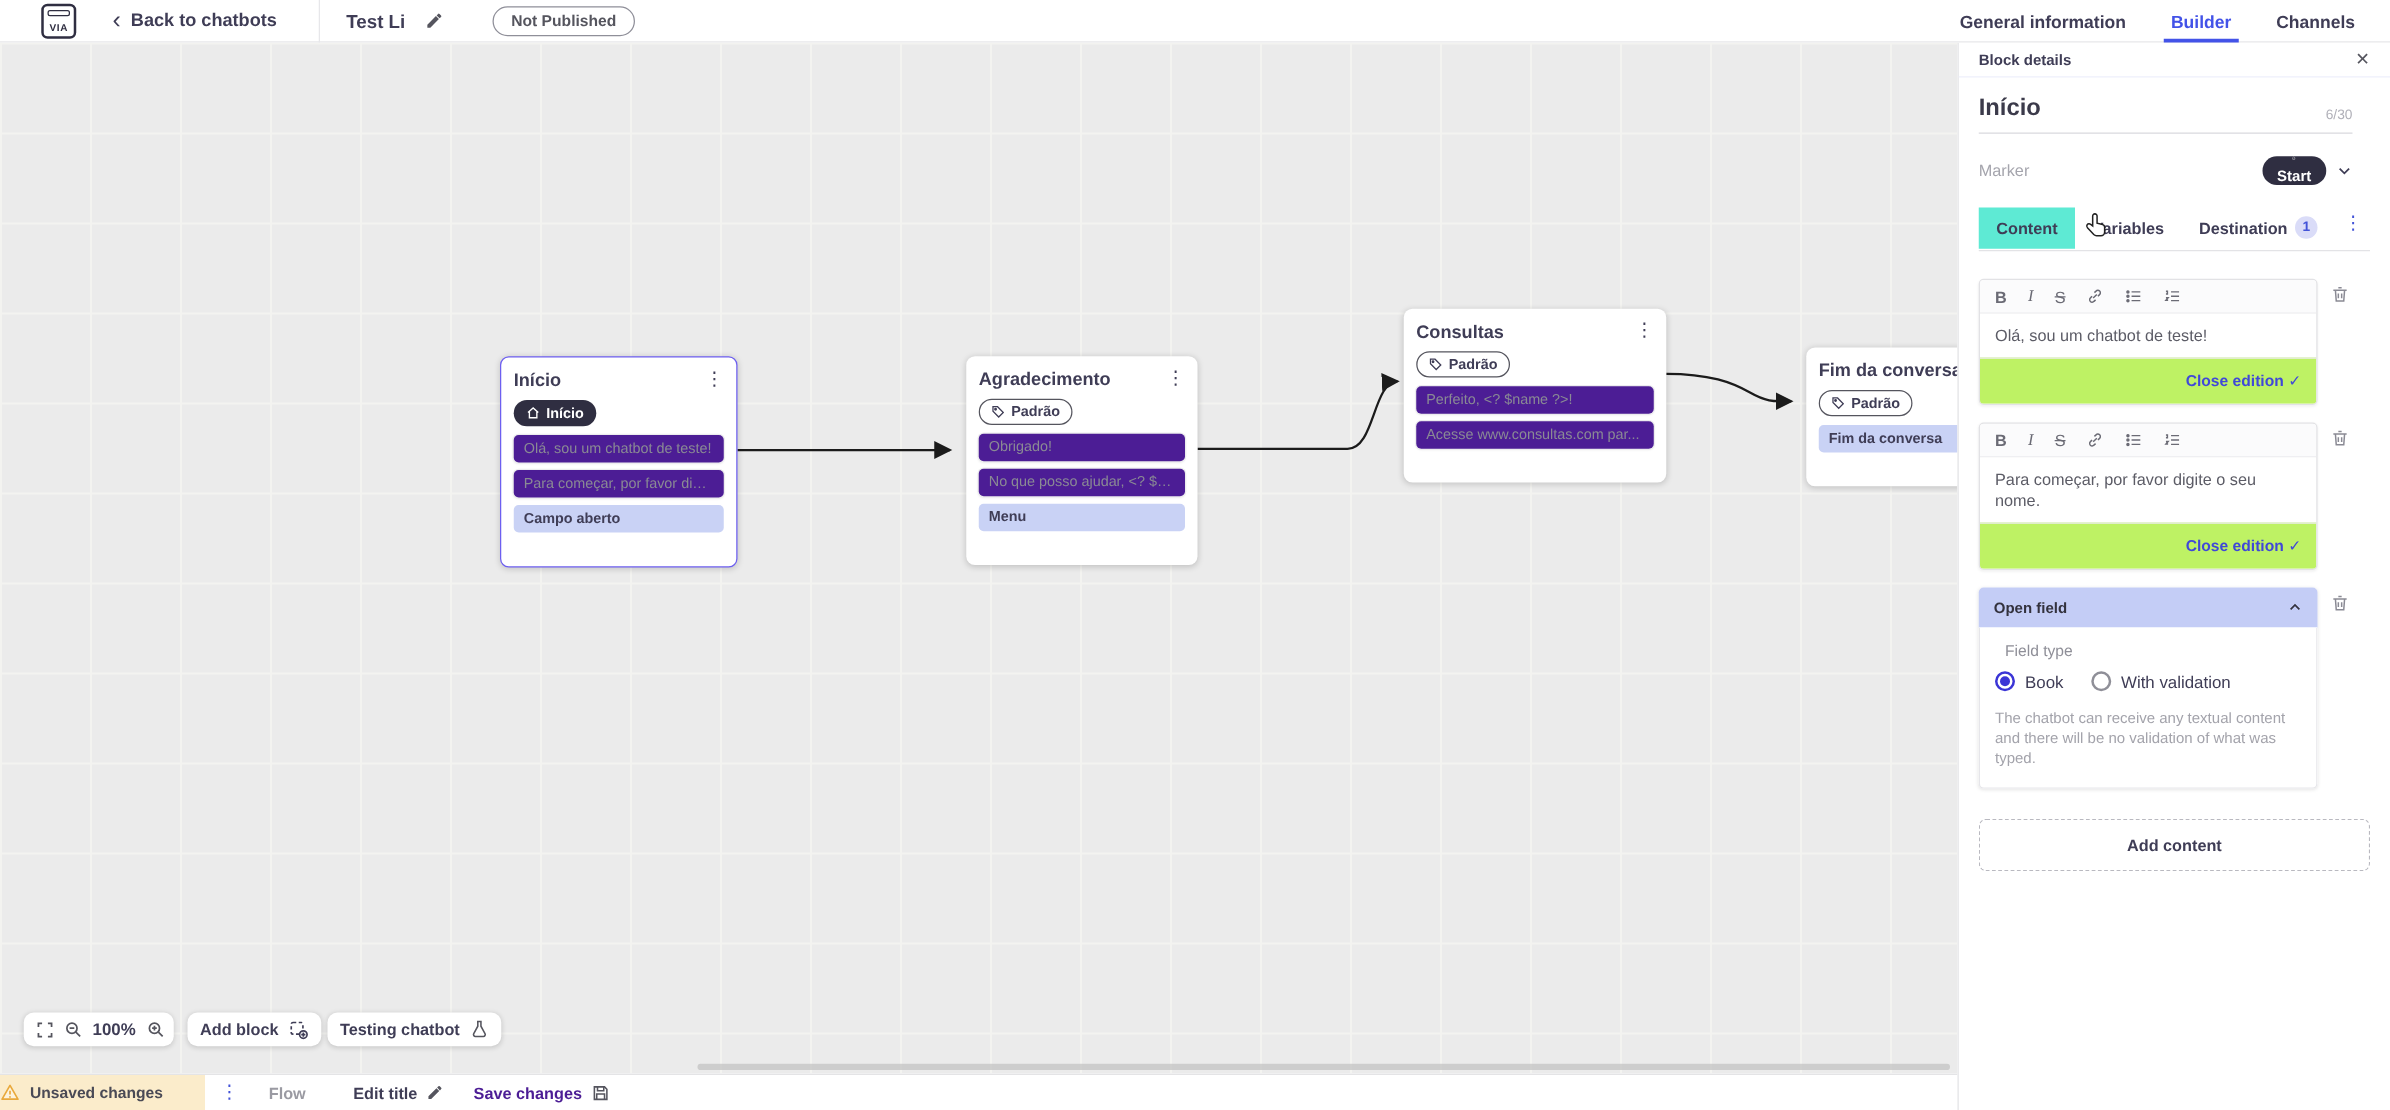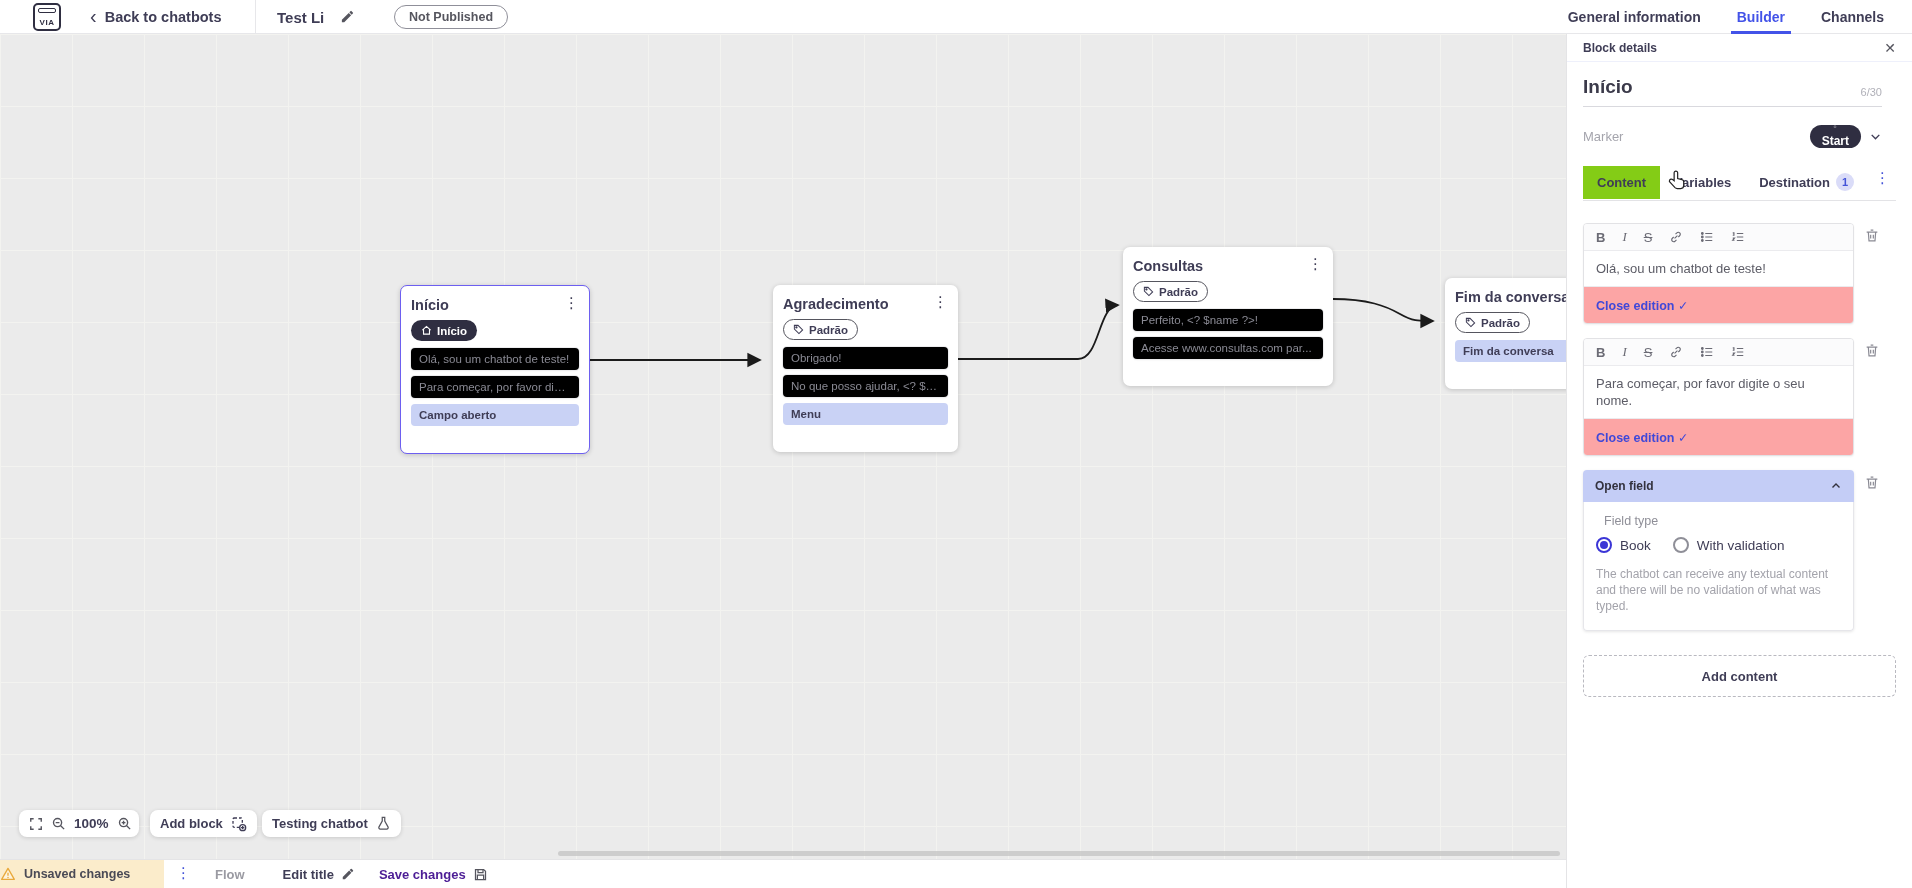--- a/index.html
+++ b/index.html
@@ -39,21 +39,21 @@
   .block.selected { border:1.5px solid #6d5ff0; }
   .block-head { display:flex; justify-content:space-between; align-items:flex-start; }
   .block-title { font-size:14.5px; font-weight:700; color:#3f3d56; white-space:nowrap; }
   .kebab { color:#3f3d56; font-size:15px; line-height:.9; letter-spacing:0; cursor:pointer; font-family:"DejaVu Sans",sans-serif; }
   .kebab.blue { color:#4353d8; }
   .marker-pill { display:inline-flex; align-items:center; gap:5px; background:#2f2e41; color:#fff; border-radius:12px;
                  height:21px; padding:0 10px; font-size:11.5px; font-weight:700; margin-top:7px; }
   .tag-pill { display:inline-flex; align-items:center; gap:5px; background:#fff; color:#3f3d56; border:1.5px solid #55555e;
               border-radius:12px; height:21px; padding:0 9px; font-size:11.5px; font-weight:700; margin-top:7px; }
   .rows { margin-top:7px; display:flex; flex-direction:column; gap:6px; }
-  .brow { background:#000000; border-radius:4px; box-shadow:0 0 0 1px #ececee, 0 1px 2px rgba(0,0,0,.08);
+  .brow { background:#4c1d95; border-radius:4px; box-shadow:0 0 0 1px #ececee, 0 1px 2px rgba(0,0,0,.08);
           padding:4px 8px; font-size:11.5px; color:#8a8a94; height:22px; line-height:14px;
           white-space:nowrap; overflow:hidden; text-overflow:ellipsis; }
   .brow.hl { background:#c9d2f5; box-shadow:none; color:#3f3d56; font-weight:700; }
 
   
   .ctl-card { position:absolute; background:#fff; border-radius:8px; box-shadow:0 1px 4px rgba(0,0,0,.15);
               height:27px; display:flex; align-items:center; gap:8px; padding:0 10px; z-index:6; cursor:pointer; }
   .ctl-card .t { font-size:13px; font-weight:700; color:#3f3d56; white-space:nowrap; }
   .zoom-level { font-size:13.5px; font-weight:700; color:#3f3d56; }
   .icon-btn { display:flex; align-items:center; cursor:pointer; color:#55555e; }
@@ -79,36 +79,36 @@
   .name-row .name { font-size:19px; font-weight:700; color:#3b3a4a; }
   .name-row .count { font-size:11px; color:#b0b0b8; }
   .marker-row { margin-top:18px; display:flex; align-items:center; justify-content:space-between; }
   .marker-row .lbl { font-size:13px; color:#a5a5ad; }
   .marker-right { display:flex; align-items:center; gap:8px; }
   .start-pill { display:inline-flex; align-items:center; gap:6px; background:#2f2e41; color:#fff; border-radius:13px;
                 height:23px; padding:0 12px; font-size:12px; font-weight:700; cursor:pointer;flex-direction:column; }
   .ptabs { margin-top:16px; display:flex; align-items:center; position:relative; border-bottom:1px solid #e3e3e6;
            margin-right:-14px; }
   .ptab { font-size:13px; font-weight:700; color:#3f3d56; padding:9px 14px; cursor:pointer; display:flex; align-items:center; gap:6px; }
-  .ptab.active { background:#84cc16;text-align:center; }
+  .ptab.active { background:#5eead4;text-align:center; }
   .badge { width:18px; height:18px; border-radius:50%; background:#dadcf8; color:#4353d8; font-size:11px; font-weight:700;
            display:flex; align-items:center; justify-content:center; }
   .ptabs .kebab { position:absolute; right:6px; top:8px; }
   .cursor-svg { position:absolute; left:84px; top:6px; z-index:5; }
 
   .editor-row { display:flex; margin-top:22px; gap:10px; }
   .editor-row.second { margin-top:14px; }
   .ed-card { flex:1; border:1px solid #e2e2e5; border-radius:4px; overflow:hidden; background:#fff; box-shadow:0 1px 2px rgba(0,0,0,.05); }
   .ed-toolbar { display:flex; align-items:center; gap:17px; padding:5px 12px; background:#fbfbfc; border-bottom:1px solid #ebebee; color:#6b6b75; }
   .tb { font-size:13px; cursor:pointer; color:#6b6b75; }
   .tb.b { font-weight:800; }
   .tb.i { font-style:italic; font-family:"Liberation Serif",serif; }
   .tb.s { text-decoration:line-through; }
   .ed-text { padding:9px 12px; font-size:13px; color:#5c5c66; line-height:17px; background:#fff; }
-  .ed-foot { background:#fca5a5; border-top:1px solid #ebebee; padding:9px 12px; }
+  .ed-foot { background:#bef264; border-top:1px solid #ebebee; padding:9px 12px; text-align:right; }
   .close-ed { font-size:12.5px; font-weight:700; color:#4048d8; cursor:pointer; }
   .trash-col { width:18px; padding-top:4px; cursor:pointer; }
 
   .of-row { display:flex; margin-top:14px; gap:10px; }
   .of-card { flex:1; border-radius:4px; box-shadow:0 1px 3px rgba(0,0,0,.1); }
   .of-head { background:#c4cdf6; border-radius:4px 4px 0 0; padding:9px 12px; display:flex; justify-content:space-between; align-items:center; cursor:pointer; }
   .of-head .t { font-size:12px; font-weight:700; color:#33323e; }
   .of-body { border:1px solid #e6e6ea; border-top:none; border-radius:0 0 4px 4px; padding:12px 12px 16px; background:#fff; }
   .ft-label { font-size:12.5px; color:#8f8f98; margin-left:8px; }
   .radio-row { display:flex; align-items:center; gap:22px; margin-top:9px; }

